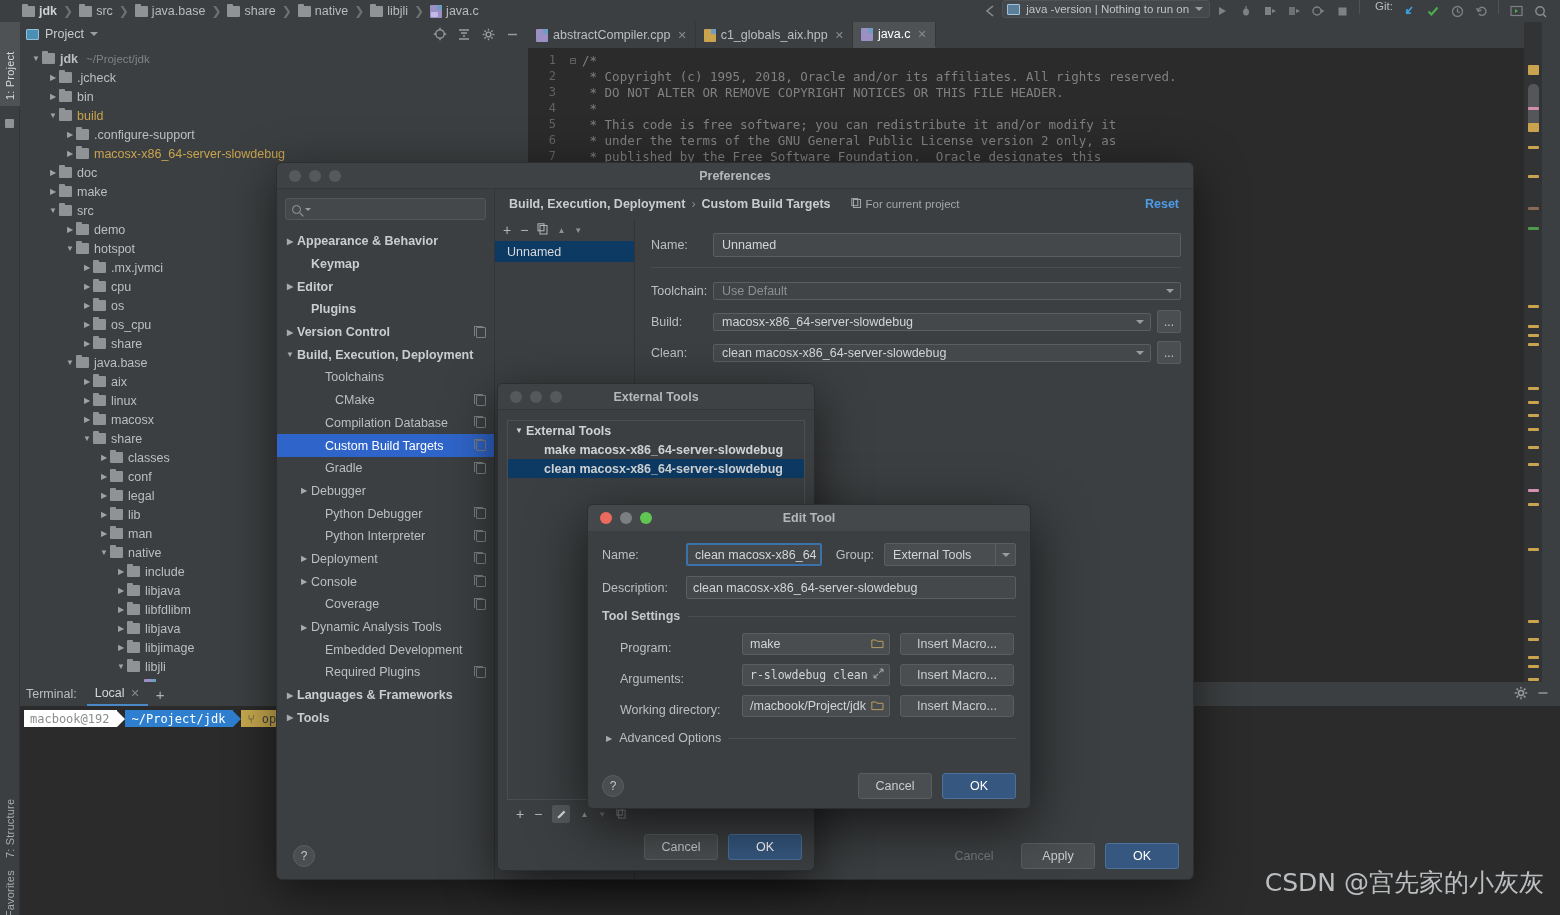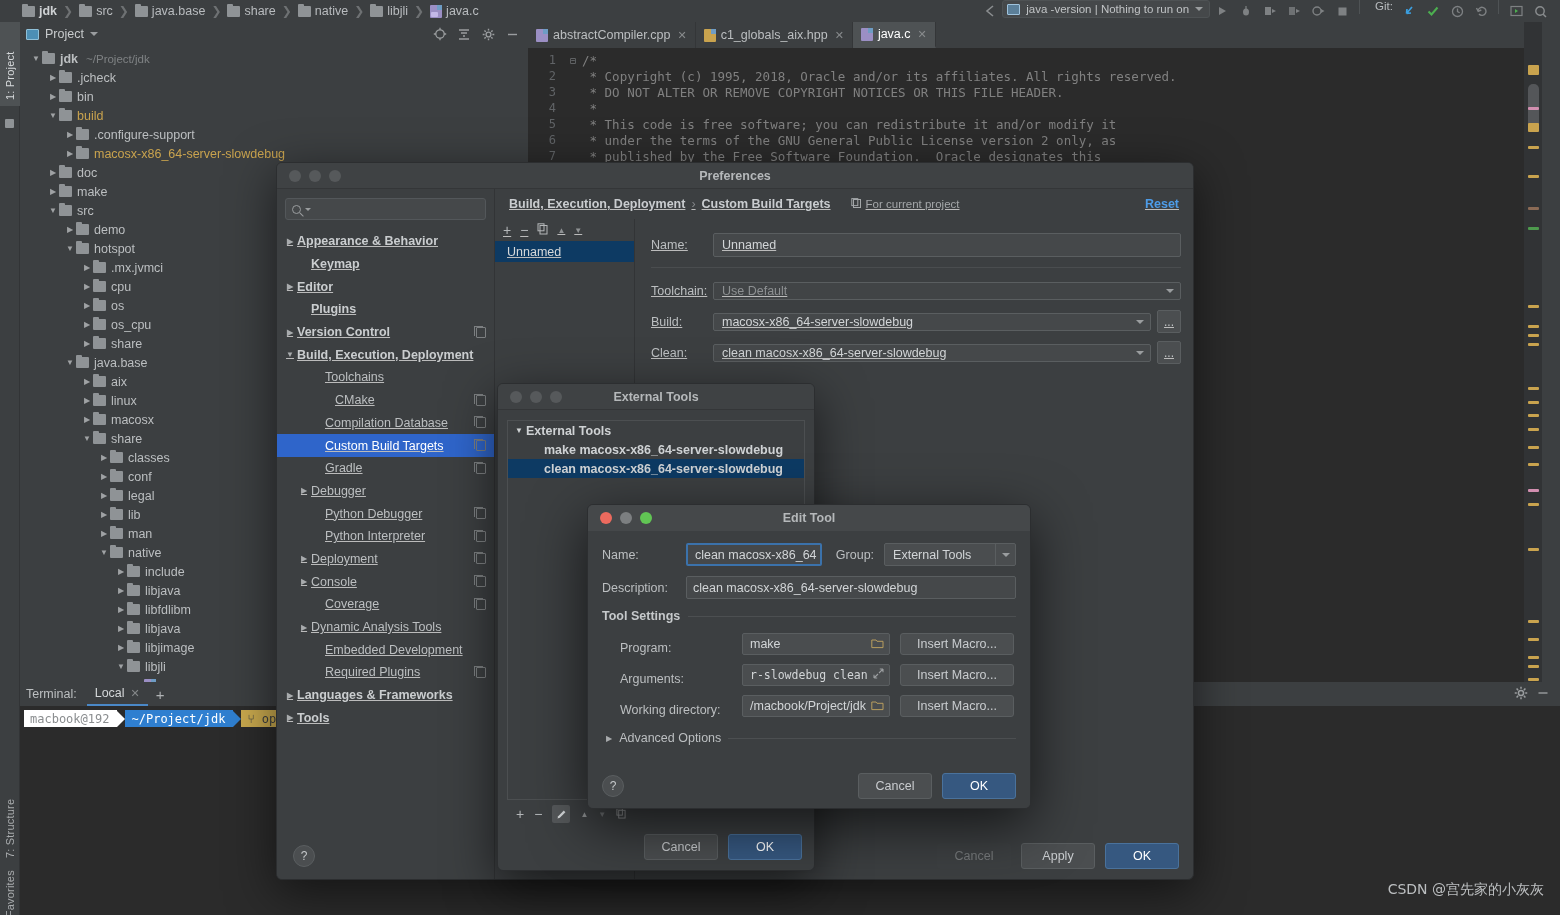--- a/index.html
+++ b/index.html
@@ -119,21 +119,21 @@
   .seg { display: flex; align-items: center; height: 17px; padding: 0 8px 0 6px; position: relative; }
   .seg.white { background: #ffffff; color: #8a8d8f; }
   .seg.blue { background: #2f7fd0; color: #ffffff; }
   .seg.yellow { background: #c9a94e; color: #3c3f41; }
   .seg-arrow { width: 0; height: 0; border-top: 8.5px solid transparent; border-bottom: 8.5px solid transparent; border-left: 8px solid; }
 
   
   .prefs {
     position: absolute; left: 276px; top: 162px; width: 918px; height: 718px;
     background: #3c3f41; border-radius: 6px; box-shadow: 0 12px 48px rgba(0,0,0,.55);
-    border: 1px solid #2c2e30; overflow: hidden; text-decoration: underline;
+    border: 1px solid #2c2e30; overflow: hidden;
   }
   .mac-titlebar { height: 26px; background: #3f4244; display: flex; align-items: center; position: relative; border-bottom: 1px solid #343638; }
   .traffic { display: flex; gap: 8px; padding-left: 12px; }
   .dot { width: 12px; height: 12px; border-radius: 50%; background: #56595b; }
   .dot.red { background: #56595b; }
   .dot.green { background: #56595b; }
   .mac-title { position: absolute; left: 0; right: 0; text-align: center; font-size: 12.5px; color: #b5b8ba; font-weight: bold; }
   .prefs-body { display: flex; height: 692px; }
   .prefs-left { width: 218px; background: #3c3f41; border-right: 1px solid #323436; position: relative; }
   .searchbox {
@@ -247,21 +247,21 @@
     border-radius: 3px; display: flex; align-items: center; justify-content: center; font-size: 12.5px; color: #c9cccf;
   }
   .adv { display: flex; align-items: center; gap: 7px; margin: 14px 0 0 4px; font-size: 12.5px; color: #bcbfc1; }
   .adv-line { flex: 1; height: 1px; background: #4c4f51; }
   .edit-footer { position: absolute; left: 0; right: 0; bottom: 0; height: 44px; background: #3c3f41; display: flex; align-items: center; padding: 0 14px; }
   .qbtn { width: 22px; height: 22px; border-radius: 50%; background: #4b4e50; border: 1px solid #5a5e60; color: #c4c7c9; font-size: 12px; display: flex; align-items: center; justify-content: center; }
   .edit-footer .spacer { flex: 1; }
 
   
   .watermark {
-    position: absolute; right: 16px; bottom: 16px; color: #c8cbcd; font-size: 14px;
+    position: absolute; right: 16px; bottom: 16px; color: #c8cbcd; font-size: 25px;
     font-family: "DejaVu Sans", sans-serif; opacity: .92;
   }
 </style>
 </head>
 <body>
 
 <div id="root">
 
   <div class="topbar">
     <div class="breadcrumbs" id="breadcrumbs">

